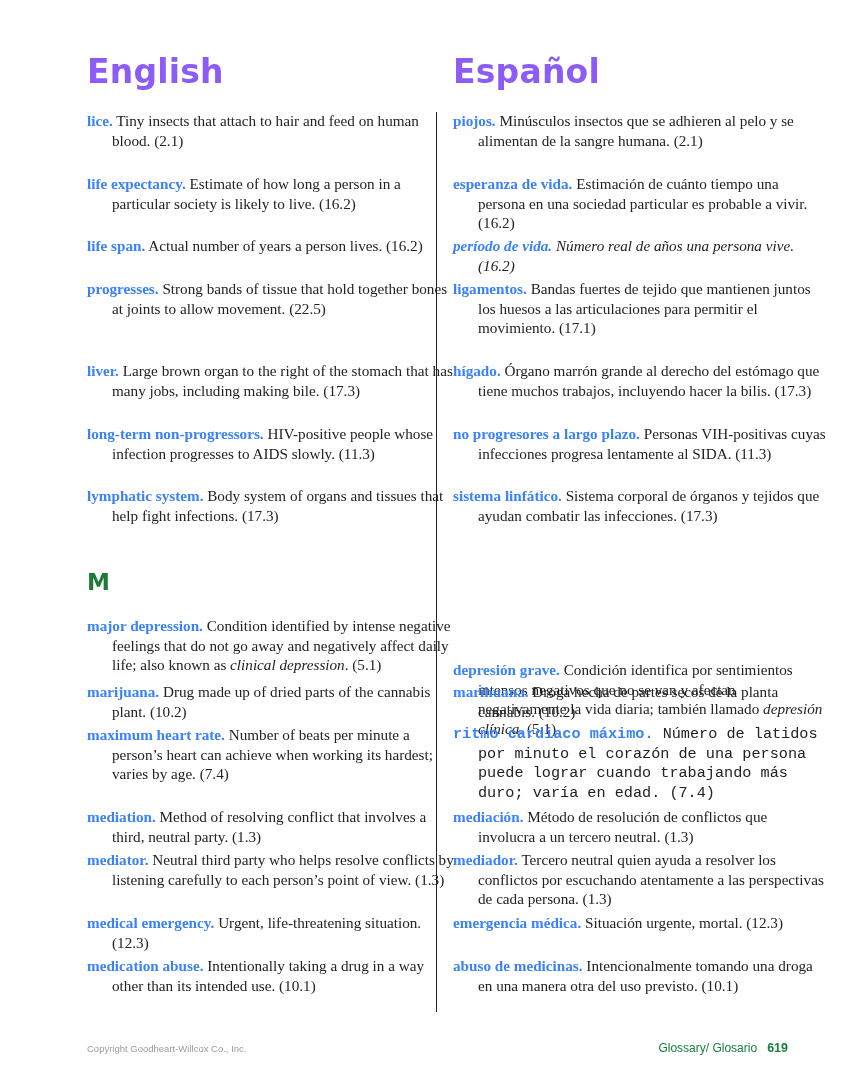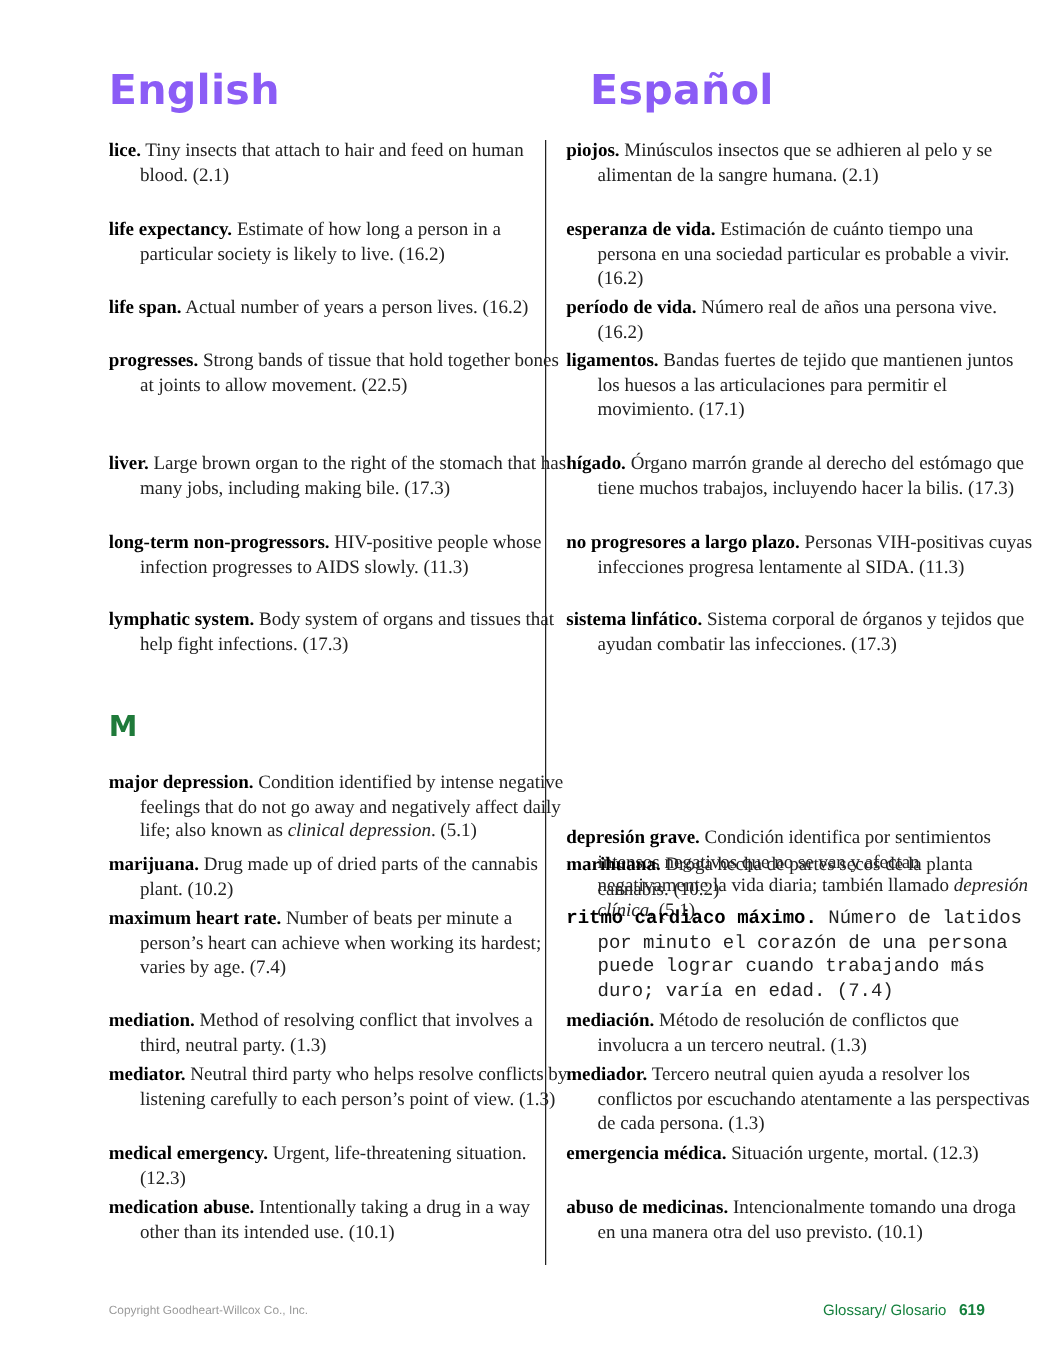--- a/index.html
+++ b/index.html
@@ -3,31 +3,31 @@
   <meta charset="utf-8">
   <style>
     html, body { margin: 0; padding: 0; background: #ffffff; }
     body { width: 849px; height: 1087px; position: relative; overflow: hidden; }
     .col-title {
       position: absolute; top: 52px;
       font-family: "DejaVu Sans", sans-serif; font-weight: bold;
       font-size: 33px; color: #8b5cf6; letter-spacing: 0.2px;
     }
     #title-en { left: 87px; }
-    #title-es { left: 472px; }
+    #title-es { left: 453px; }
     .divider { position: absolute; left: 436px; top: 112px; width: 1px; height: 900px; background: #222; }
     .entry {
       position: absolute; width: 345px;
       font-family: "Liberation Serif", "DejaVu Serif", serif;
       font-size: 15.2px; line-height: 19.6px; color: #222;
       padding-left: 25px; text-indent: -25px;
     }
     .en { left: 87px; }
     .es { left: 453px; width: 350px; }
-    .term { color: #000000; font-weight: bold; }
+    .term { color: #3b82f6; font-weight: bold; }
     .letter {
       position: absolute; left: 87px; top: 569px;
       font-family: "DejaVu Sans", sans-serif; font-weight: bold;
       font-size: 23px; color: #1f7a3a;
     }
     .footer-left {
       position: absolute; left: 87px; top: 1043px;
       font-family: "Liberation Sans", sans-serif; font-size: 9.5px; color: #9a9a9a;
     }
     .footer-right {
@@ -54,21 +54,21 @@
     <div class="entry en" style="top: 486px;"><span class="term">lymphatic system.</span> <span>Body system of organs and tissues that help fight infections. (17.3)</span></div>
     <div class="entry en" style="top: 600px; margin-top: 16px;"><span class="term">major depression.</span> <span>Condition identified by intense negative feelings that do not go away and negatively affect daily life; also known as </span><i>clinical depression</i><span>. (5.1)</span></div>
     <div class="entry en" style="top: 682px;"><span class="term">marijuana.</span> <span>Drug made up of dried parts of the cannabis plant. (10.2)</span></div>
     <div class="entry en" style="top: 725px;"><span class="term">maximum heart rate.</span> <span>Number of beats per minute a person’s heart can achieve when working its hardest; varies by age. (7.4)</span></div>
     <div class="entry en" style="top: 807px;"><span class="term">mediation.</span> <span>Method of resolving conflict that involves a third, neutral party. (1.3)</span></div>
     <div class="entry en" style="top: 850px;"><span class="term">mediator.</span> <span>Neutral third party who helps resolve conflicts by listening carefully to each person’s point of view. (1.3)</span></div>
     <div class="entry en" style="top: 913px;"><span class="term">medical emergency.</span> <span>Urgent, life-threatening situation. (12.3)</span></div>
     <div class="entry en" style="top: 956px;"><span class="term">medication abuse.</span> <span>Intentionally taking a drug in a way other than its intended use. (10.1)</span></div>
     <div class="entry es" style="top: 111px;"><span class="term">piojos.</span> <span>Minúsculos insectos que se adhieren al pelo y se alimentan de la sangre humana. (2.1)</span></div>
     <div class="entry es" style="top: 174px;"><span class="term">esperanza de vida.</span> <span>Estimación de cuánto tiempo una persona en una sociedad particular es probable a vivir. (16.2)</span></div>
-    <div class="entry es" style="top: 236px;"><span class="term">período de vida.</span> <span>Número real de años una persona vive. (16.2)</span></div>
+    <div class="entry es" style="top: 236px; font-style: italic;"><span class="term">período de vida.</span> <span>Número real de años una persona vive. (16.2)</span></div>
     <div class="entry es" style="top: 279px;"><span class="term">ligamentos.</span> <span>Bandas fuertes de tejido que mantienen juntos los huesos a las articulaciones para permitir el movimiento. (17.1)</span></div>
     <div class="entry es" style="top: 361px;"><span class="term">hígado.</span> <span>Órgano marrón grande al derecho del estómago que tiene muchos trabajos, incluyendo hacer la bilis. (17.3)</span></div>
     <div class="entry es" style="top: 424px;"><span class="term">no progresores a largo plazo.</span> <span>Personas VIH-positivas cuyas infecciones progresa lentamente al SIDA. (11.3)</span></div>
     <div class="entry es" style="top: 486px;"><span class="term">sistema linfático.</span> <span>Sistema corporal de órganos y tejidos que ayudan combatir las infecciones. (17.3)</span></div>
     <div class="entry es" style="top: 620px; margin-top: 40px;"><span class="term">depresión grave.</span> <span>Condición identifica por sentimientos intensos negativos que no se van y afectan negativamente la vida diaria; también llamado </span><i>depresión clínica</i><span>. (5.1)</span></div>
     <div class="entry es" style="top: 682px;"><span class="term">marihuana.</span> <span>Droga hecha de partes secos de la planta cannabis. (10.2)</span></div>
     <div class="entry es" style="top: 725px; font-family: Liberation Mono, monospace;"><span class="term">ritmo cardiaco máximo.</span> <span>Número de latidos por minuto el corazón de una persona puede lograr cuando trabajando más duro; varía en edad. (7.4)</span></div>
     <div class="entry es" style="top: 807px;"><span class="term">mediación.</span> <span>Método de resolución de conflictos que involucra a un tercero neutral. (1.3)</span></div>
     <div class="entry es" style="top: 850px;"><span class="term">mediador.</span> <span>Tercero neutral quien ayuda a resolver los conflictos por escuchando atentamente a las perspectivas de cada persona. (1.3)</span></div>
     <div class="entry es" style="top: 913px;"><span class="term">emergencia médica.</span> <span>Situación urgente, mortal. (12.3)</span></div>

